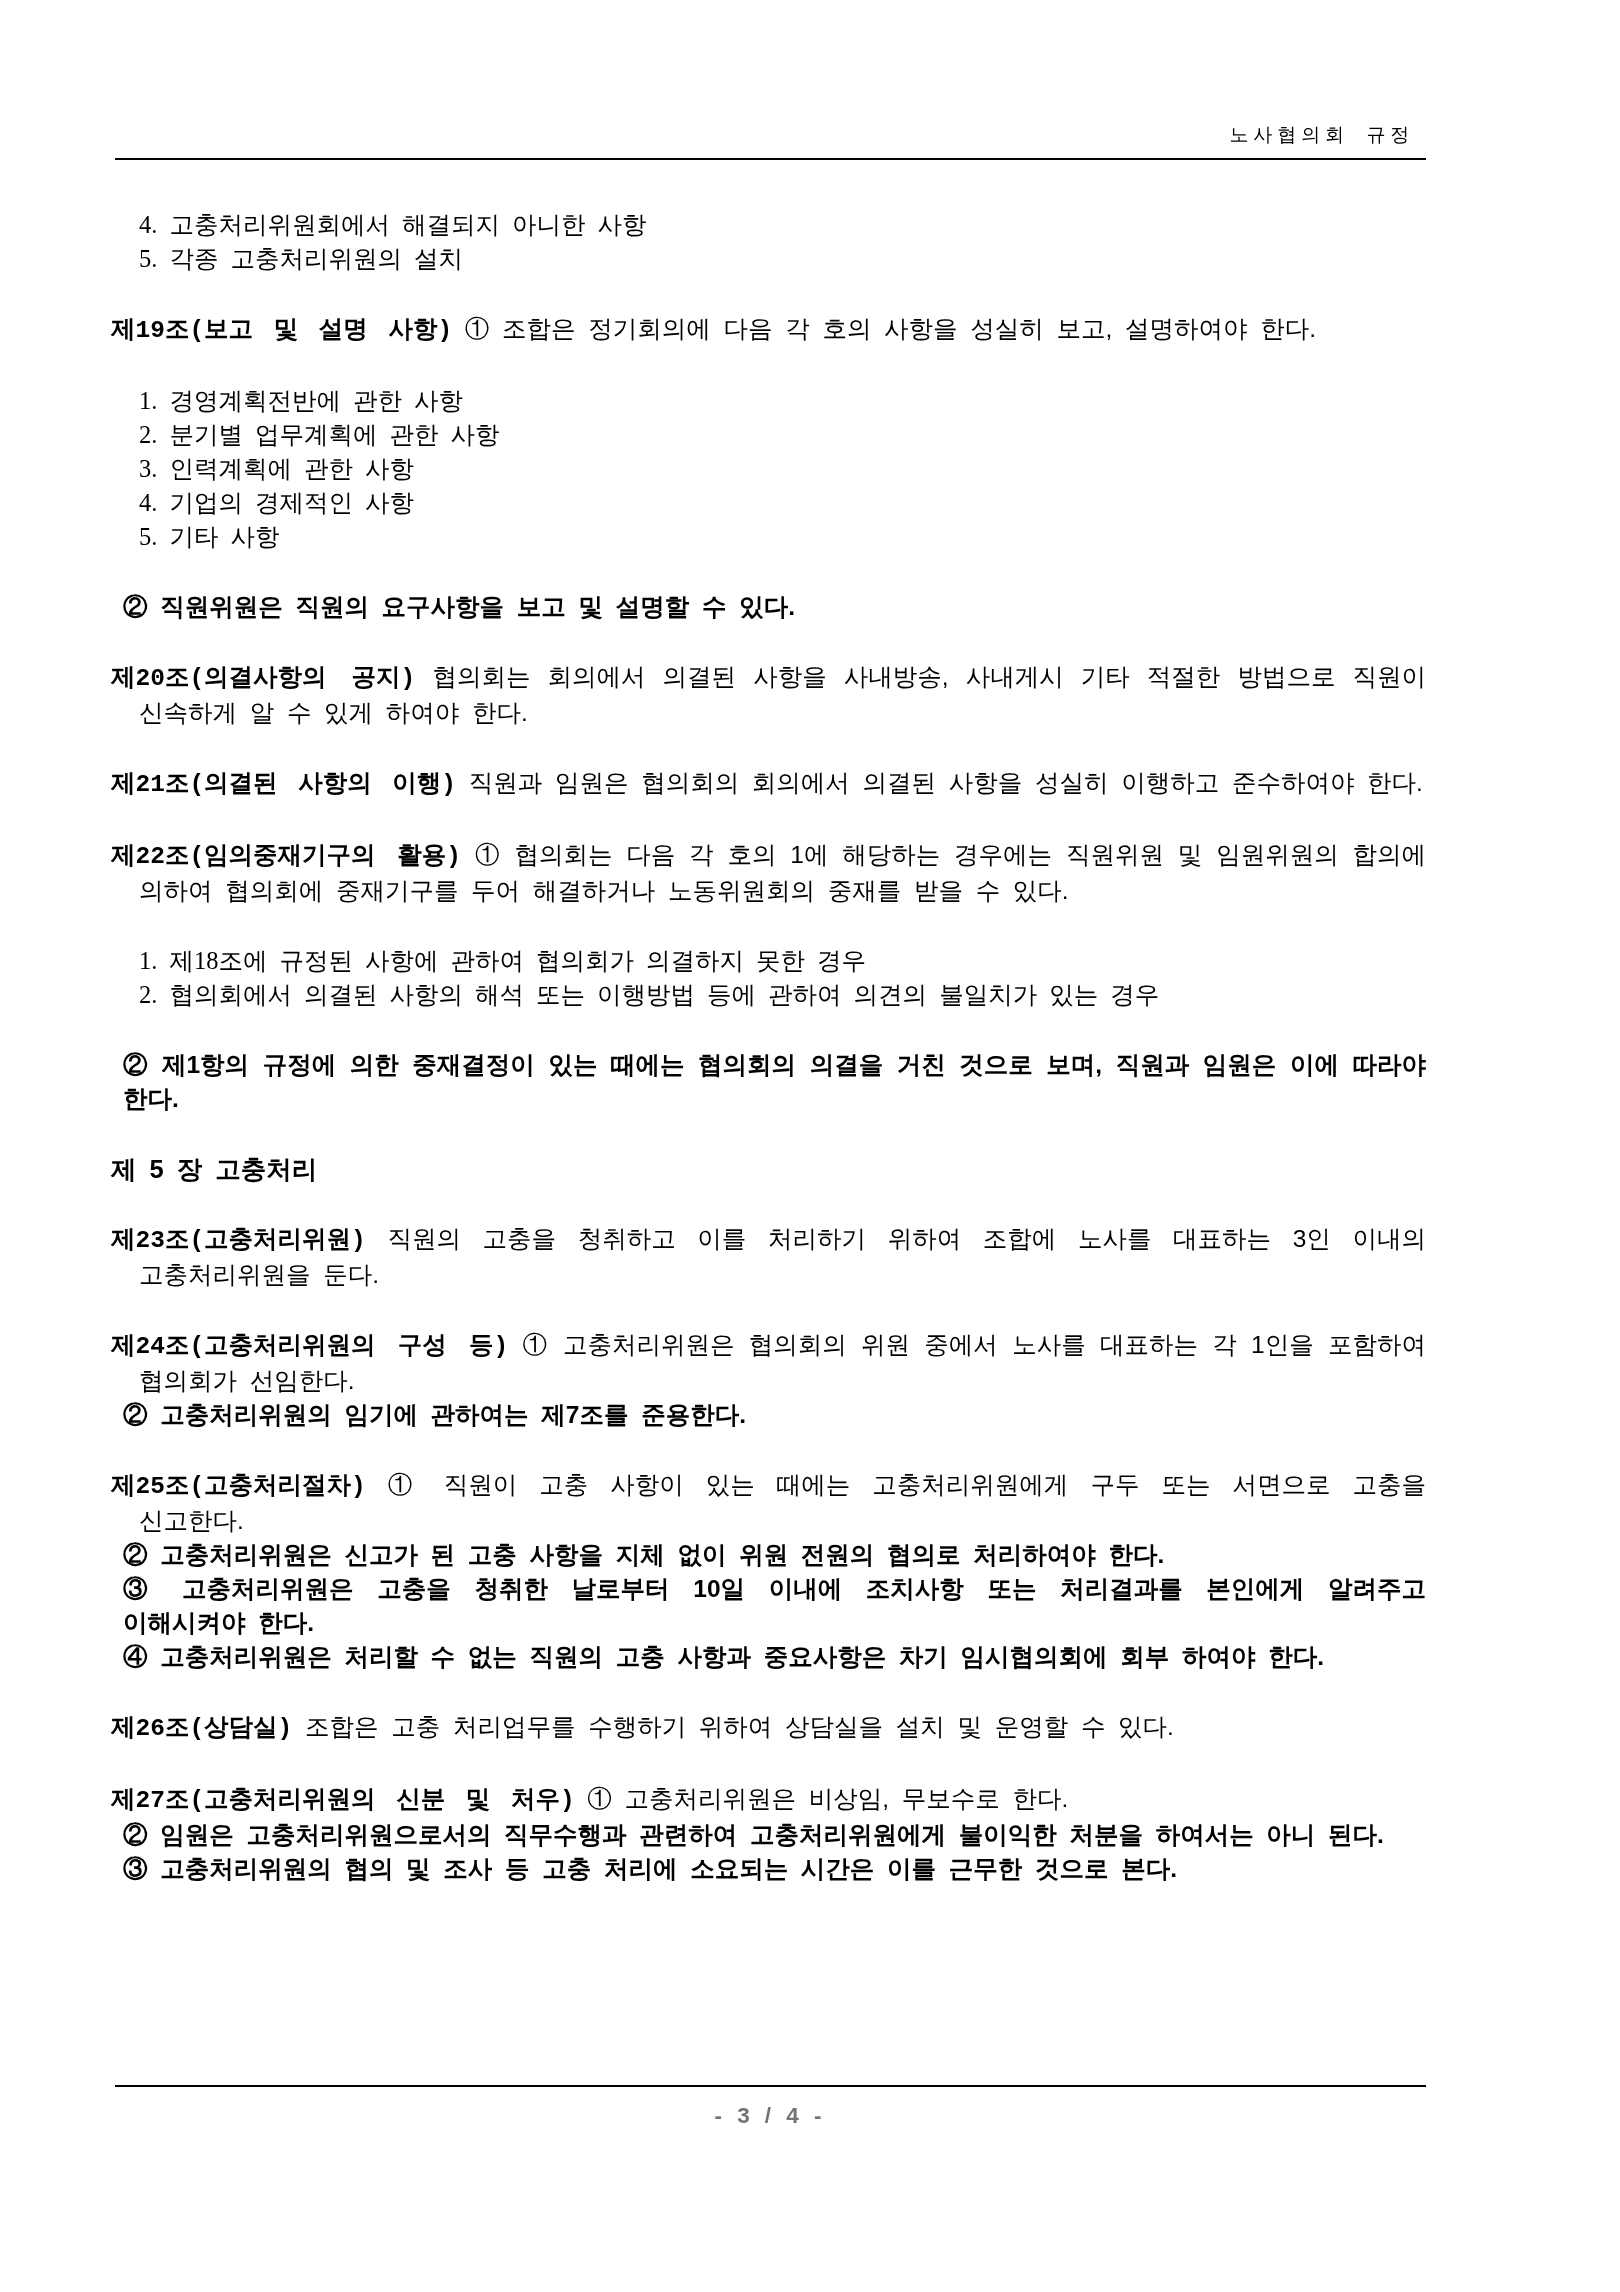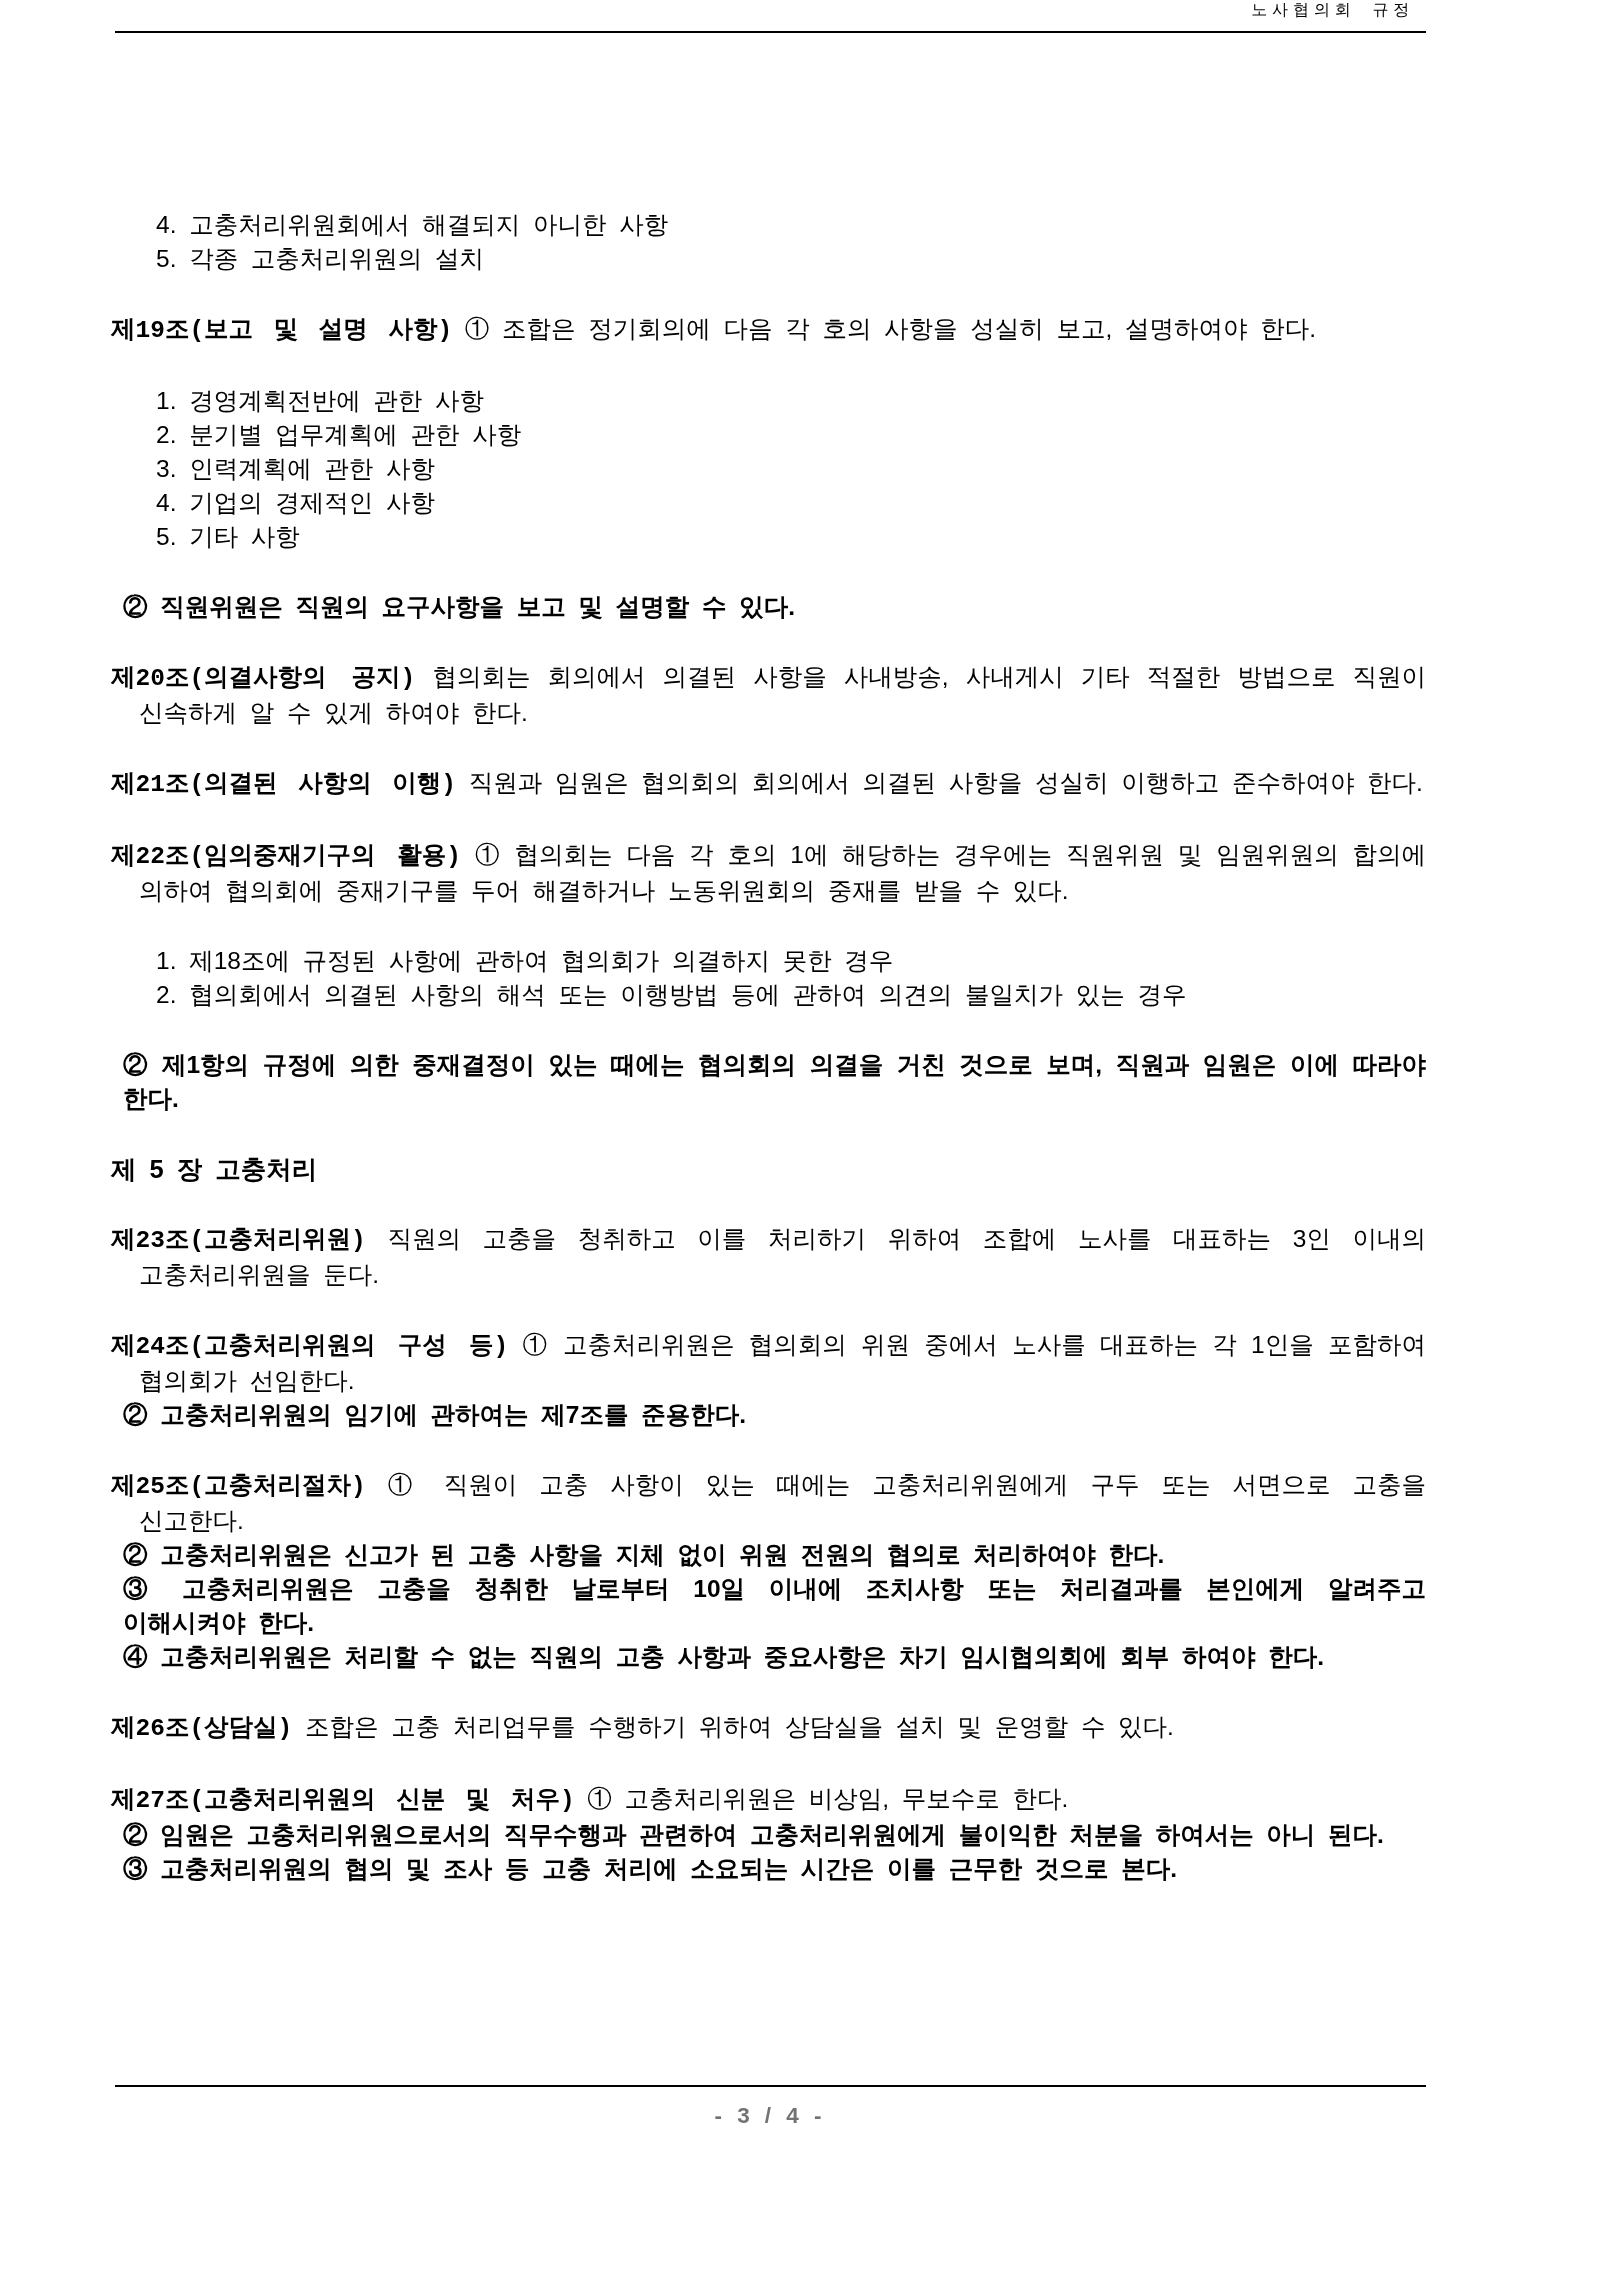--- a/index.html
+++ b/index.html
@@ -22,24 +22,25 @@
   }
 
   
   .page-header {
     position: absolute;
     left: 111px;
     top: 0;
     width: 1315px;
   }
   .header-title {
+    margin-top: 122px;
     text-align: right;
     padding-right: 11.8px;
     font-family: "Liberation Serif", serif;
-    font-size: 16px;
+    font-size: 19px;
     letter-spacing: 4.9px;
     word-spacing: 7.8px;
     color: #000000;
   }
   .header-rule {
     margin-top: 9.8px;
     margin-left: 3.9px;
     border-top: 2px solid #000000;
     height: 0;
   }
@@ -67,23 +68,24 @@
   }
   .article .lead b { font-weight: 700; font-family: Liberation Mono, monospace; }
   .article .sub,
   .sub-block {
     margin-left: 12px;
     text-align: justify;
     word-break: keep-all;
     font-weight: bold;
   }
   .list-item {
-    margin-left: 45px;
+    margin-left: 28px;
     text-align: left;
     word-break: keep-all;
+    font-family: Liberation Serif, serif;
   }
   .chapter {
     font-weight: 700;
     font-size: 25.5px;
   }
 
   
   .page-footer {
     position: absolute;
     left: 111px;

